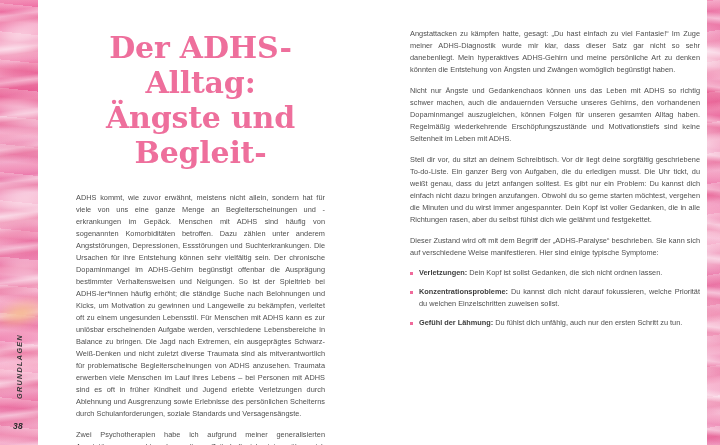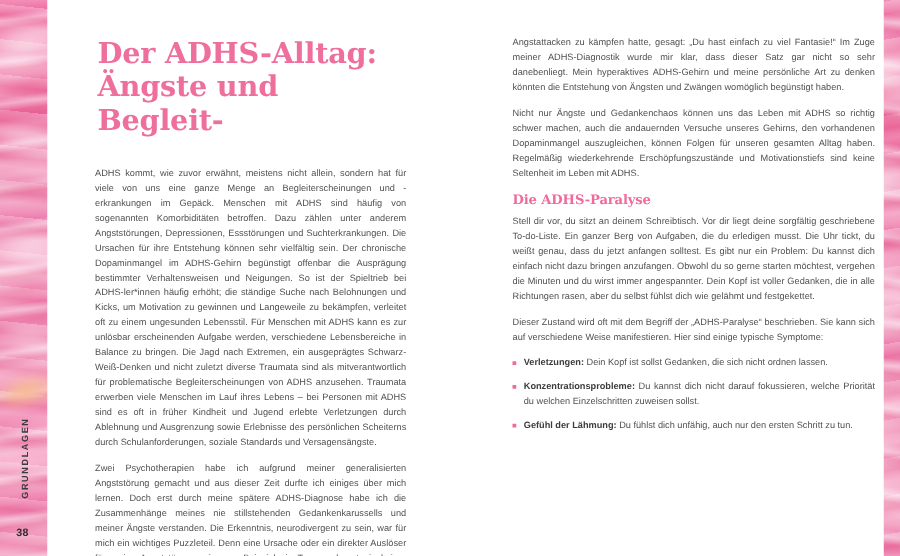--- a/index.html
+++ b/index.html
@@ -21,20 +21,21 @@
     background: #ffffff;
     overflow: hidden;
   }
 
   
   .marble {
     position: absolute;
     top: 0;
     height: 445px;
     overflow: hidden;
+    font-style: italic;
   }
   .marble-left  { left: 0;  width: 38px; }
   .marble-right { right: 0; width: 54px; }
 
   .marble-base {
     position: absolute;
     inset: -20px -10px;
     background:
       repeating-linear-gradient(172deg,
         rgba(255,255,255,0.00) 0px,
@@ -126,22 +127,23 @@
     position: absolute;
     color: #4b4b4b;
   }
   .col-left  { left: 38px; top: 30px; width: 249px; }
   .col-right { left: 30px; top: 28px; width: 290px; }
 
   h1.title {
     margin: 0 0 22px 0;
     font-family: "DejaVu Serif", "Liberation Serif", serif;
     font-weight: bold;
-    font-size: 23px;
+    font-size: 30px;
     line-height: 1.17;
+    text-align: center;
     color: #ee6f9c;
     letter-spacing: -0.2px;
     padding: 0 2px;
   }
 
   h2.subhead {
     margin: 0 0 5px 0;
     font-family: "DejaVu Serif", "Liberation Serif", serif;
     font-weight: bold;
     font-size: 10.5px;
@@ -256,21 +258,20 @@
       <p class="body">ADHS kommt, wie zuvor erwähnt, meistens nicht allein, sondern hat für viele von uns eine ganze Menge an Begleiterscheinungen und -erkrankungen im Gepäck. Menschen mit ADHS sind häufig von sogenannten Komorbiditäten betroffen. Dazu zählen unter anderem Angststörungen, Depressionen, Essstörungen und Suchterkrankungen. Die Ursachen für ihre Entstehung können sehr vielfältig sein. Der chronische Dopaminmangel im ADHS-Gehirn begünstigt offenbar die Ausprägung bestimmter Verhaltensweisen und Neigungen. So ist der Spieltrieb bei ADHS-ler*innen häufig erhöht; die ständige Suche nach Belohnungen und Kicks, um Motivation zu gewinnen und Langeweile zu bekämpfen, verleitet oft zu einem ungesunden Lebensstil. Für Menschen mit ADHS kann es zur unlösbar erscheinenden Aufgabe werden, verschiedene Lebensbereiche in Balance zu bringen. Die Jagd nach Extremen, ein ausgeprägtes Schwarz-Weiß-Denken und nicht zuletzt diverse Traumata sind als mitverantwortlich für problematische Begleiterscheinungen von ADHS anzusehen. Traumata erwerben viele Menschen im Lauf ihres Lebens – bei Personen mit ADHS sind es oft in früher Kindheit und Jugend erlebte Verletzungen durch Ablehnung und Ausgrenzung sowie Erlebnisse des persönlichen Scheiterns durch Schulanforderungen, soziale Standards und Versagensängste.</p>
       <p class="body">Zwei Psychotherapien habe ich aufgrund meiner generalisierten Angststörung gemacht und aus dieser Zeit durfte ich einiges über mich lernen. Doch erst durch meine spätere ADHS-Diagnose habe ich die Zusammenhänge meines nie stillstehenden Gedankenkarussells und meiner Ängste verstanden. Die Erkenntnis, neurodivergent zu sein, war für mich ein wichtiges Puzzleteil. Denn eine Ursache oder ein direkter Auslöser für meine Angststörung, wie zum Beispiel ein Trauma, konnte in keiner meiner Therapien gefunden werden. Schließlich wurde mir schon im Kleinkindalter, wo ich bereits mit häufigen</p>
     </div>
   </div>
 
   <div class="page page-right">
     <div class="col col-right">
       <p class="body">Angstattacken zu kämpfen hatte, gesagt: „Du hast einfach zu viel Fantasie!“ Im Zuge meiner ADHS-Diagnostik wurde mir klar, dass dieser Satz gar nicht so sehr danebenliegt. Mein hyperaktives ADHS-Gehirn und meine persönliche Art zu denken könnten die Entstehung von Ängsten und Zwängen womöglich begünstigt haben.</p>
       <p class="body">Nicht nur Ängste und Gedankenchaos können uns das Leben mit ADHS so richtig schwer machen, auch die andauernden Versuche unseres Gehirns, den vorhandenen Dopaminmangel auszugleichen, können Folgen für unseren gesamten Alltag haben. Regelmäßig wiederkehrende Erschöpfungszustände und Motivationstiefs sind keine Seltenheit im Leben mit ADHS.</p>
 
-      <h2 class="subhead">Die ADHS-Paralyse</h2>
 
       <p class="body">Stell dir vor, du sitzt an deinem Schreibtisch. Vor dir liegt deine sorgfältig geschriebene To-do-Liste. Ein ganzer Berg von Aufgaben, die du erledigen musst. Die Uhr tickt, du weißt genau, dass du jetzt anfangen solltest. Es gibt nur ein Problem: Du kannst dich einfach nicht dazu bringen anzufangen. Obwohl du so gerne starten möchtest, vergehen die Minuten und du wirst immer angespannter. Dein Kopf ist voller Gedanken, die in alle Richtungen rasen, aber du selbst fühlst dich wie gelähmt und festgekettet.</p>
       <p class="body">Dieser Zustand wird oft mit dem Begriff der „ADHS-Paralyse“ beschrieben. Sie kann sich auf verschiedene Weise manifestieren. Hier sind einige typische Symptome:</p>
 
       <ul class="symptoms">
         <li>
           <span class="marker"></span>
           <span class="lead">Verletzungen:</span><span> Dein Kopf ist sollst Gedanken, die sich nicht ordnen lassen.</span>
         </li>
         <li>

